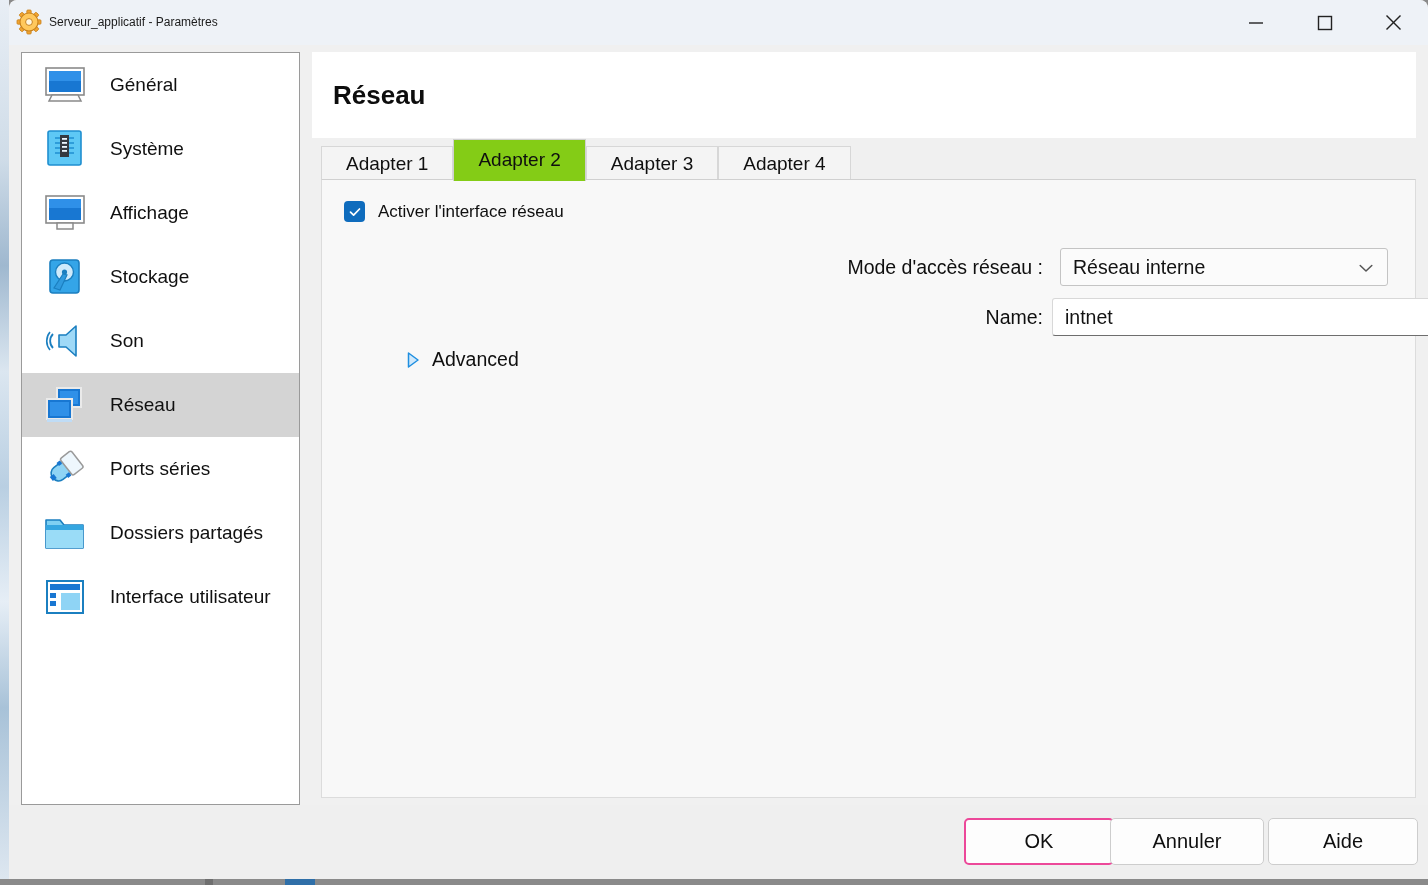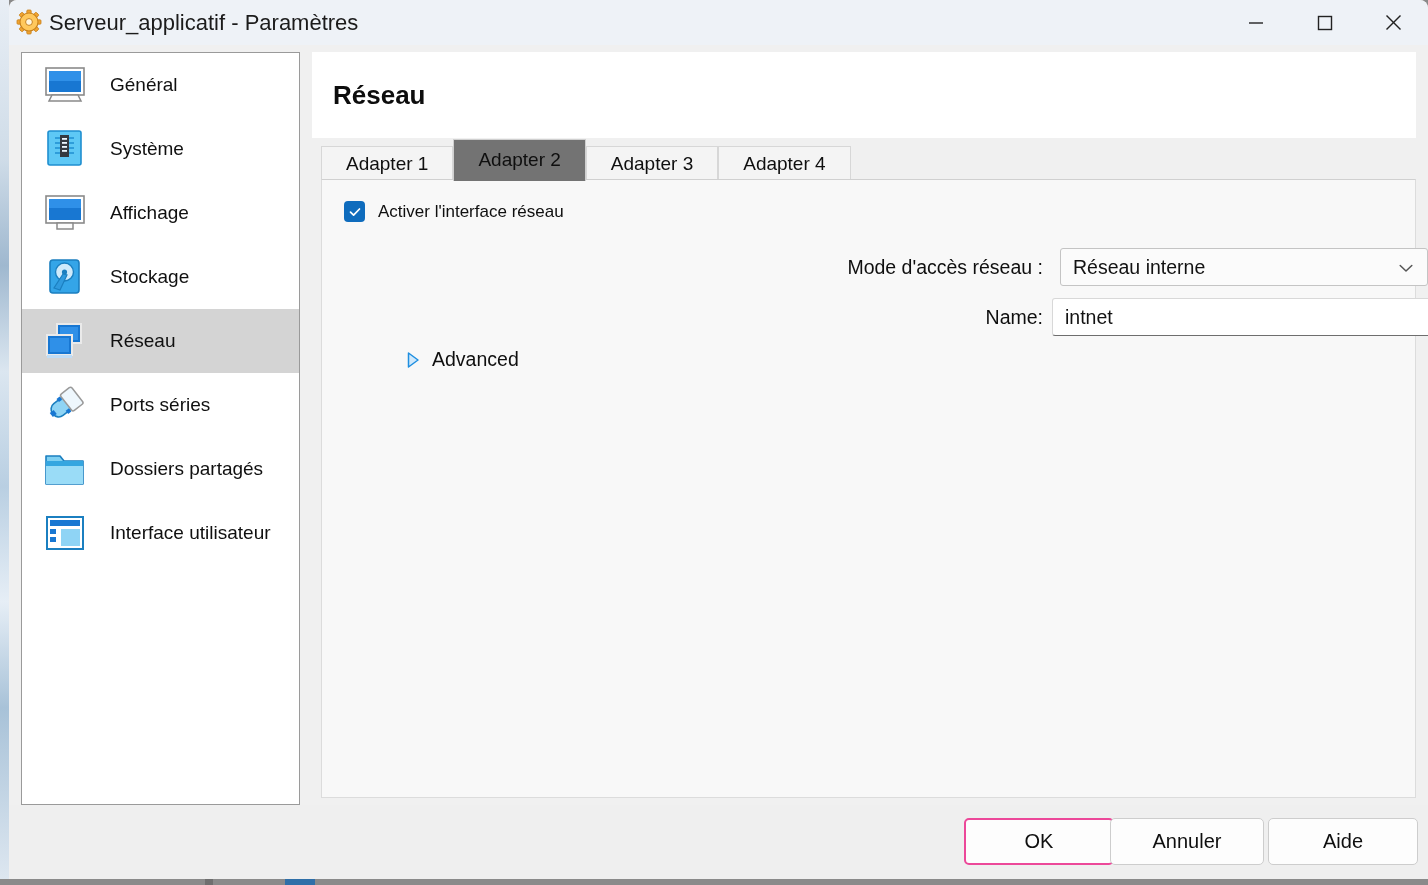--- a/index.html
+++ b/index.html
@@ -45,21 +45,21 @@
     background: #eef2f7;
     border-top-left-radius: 8px;
     border-top-right-radius: 8px;
   }
   #titlebar .tb-icon {
     position: absolute; left: 6px; top: 8px; width: 28px; height: 28px;
   }
   #titlebar .tb-title {
     position: absolute; left: 40px; top: 0; height: 45px;
     line-height: 45px;
-    font-size: 22px; color: #1b1b1b;
+    font-size: 12px; color: #1b1b1b;
     white-space: nowrap;
   }
   .wbtn {
     position: absolute; top: 0; width: 69px; height: 45px;
     display: flex; align-items: center; justify-content: center;
   }
   #btn-min  { right: 138px; }
   #btn-max  { right: 69px; }
   #btn-close{ right: 0px; }
   .wbtn svg { display: block; }
@@ -121,21 +121,21 @@
     font-size: 19px; color: #0f0f0f;
     background: #f4f4f4;
     border: 1px solid #d7d7d7;
     border-bottom: none;
     box-sizing: border-box;
     white-space: nowrap;
     position: relative;
   }
   .tab.active {
     height: 42px; line-height: 40px;
-    background: #737373;
+    background: #84cc16;
     border-color: #d0d0d0;
     z-index: 3;
     margin-bottom: -1px;
     text-align: center;
   }
   #tabpanel {
     position: absolute; left: 9px; top: 41px;
     width: 1095px; height: 619px;
     background: #f8f8f8;
     border: 1px solid #dcdcdc;
@@ -173,21 +173,21 @@
     position: relative; box-sizing: border-box;
     display: flex; align-items: center;
   }
   .combo .ctext {
     font-size: 19.5px; color: #121212; white-space: nowrap;
   }
   .combo .carrow {
     position: absolute; display: flex; align-items: center; justify-content: center;
   }
   #combo-mode {
-    width: 368px; height: 38px;
+    width: 328px; height: 38px;
     background: #fbfbfb;
     border: 1px solid #c4c4c4;
     border-radius: 3px;
     padding-left: 12px;
   }
   #combo-mode .carrow { right: 10px; top: 0; height: 38px; width: 22px; }
   #combo-name {
     width: 639px; height: 38px;
     background: #ffffff;
     border: 1px solid #d8d8d8;
@@ -323,20 +323,30 @@
         <svg width="44" height="40" viewBox="0 0 44 40">
           <rect x="7" y="3" width="29" height="33" rx="3" fill="#34a5e8" stroke="#1b7fc0" stroke-width="1.6"></rect>
           <circle cx="21.5" cy="15" r="9" fill="#cfeafb" stroke="#1b7fc0" stroke-width="1.4"></circle>
           <circle cx="21.5" cy="15" r="2.6" fill="#1b7fc0"></circle>
           <path d="M20 17 L11 31 L17 33 L24 18 z" fill="#2f9ade" stroke="#1b7fc0" stroke-width="1.2"></path>
         </svg>
       </span>
       <span class="side-label">Stockage</span>
     </div>
 
+    <div class="side-item">
+      <span class="side-ico">
+        <svg width="44" height="40" viewBox="0 0 44 40">
+          <path d="M16 14 h7 l10 -9 v30 l-10 -9 h-7 z" fill="#9fd9f7" stroke="#1b7fc0" stroke-width="1.6" stroke-linejoin="round"></path>
+          <path d="M10 13 a10 10 0 0 0 0 14" fill="none" stroke="#1b7fc0" stroke-width="1.8"></path>
+          <path d="M7 11 a14 14 0 0 0 0 18" fill="none" stroke="#1b7fc0" stroke-width="1.6"></path>
+        </svg>
+      </span>
+      <span class="side-label">Son</span>
+    </div>
 
     <div class="side-item selected">
       <span class="side-ico">
         <svg width="44" height="40" viewBox="0 0 44 40">
           <rect x="14" y="3" width="24" height="19" fill="#1877d2" stroke="#eaeaea" stroke-width="2"></rect>
           <rect x="17" y="6" width="18" height="13" fill="#2f90e8"></rect>
           <rect x="4" y="14" width="25" height="20" fill="#1877d2" stroke="#eaeaea" stroke-width="2"></rect>
           <rect x="7" y="17" width="19" height="14" fill="#2f90e8"></rect>
           <path d="M4 34 h25 v3 H4 z" fill="#bfdcf6"></path>
         </svg>

